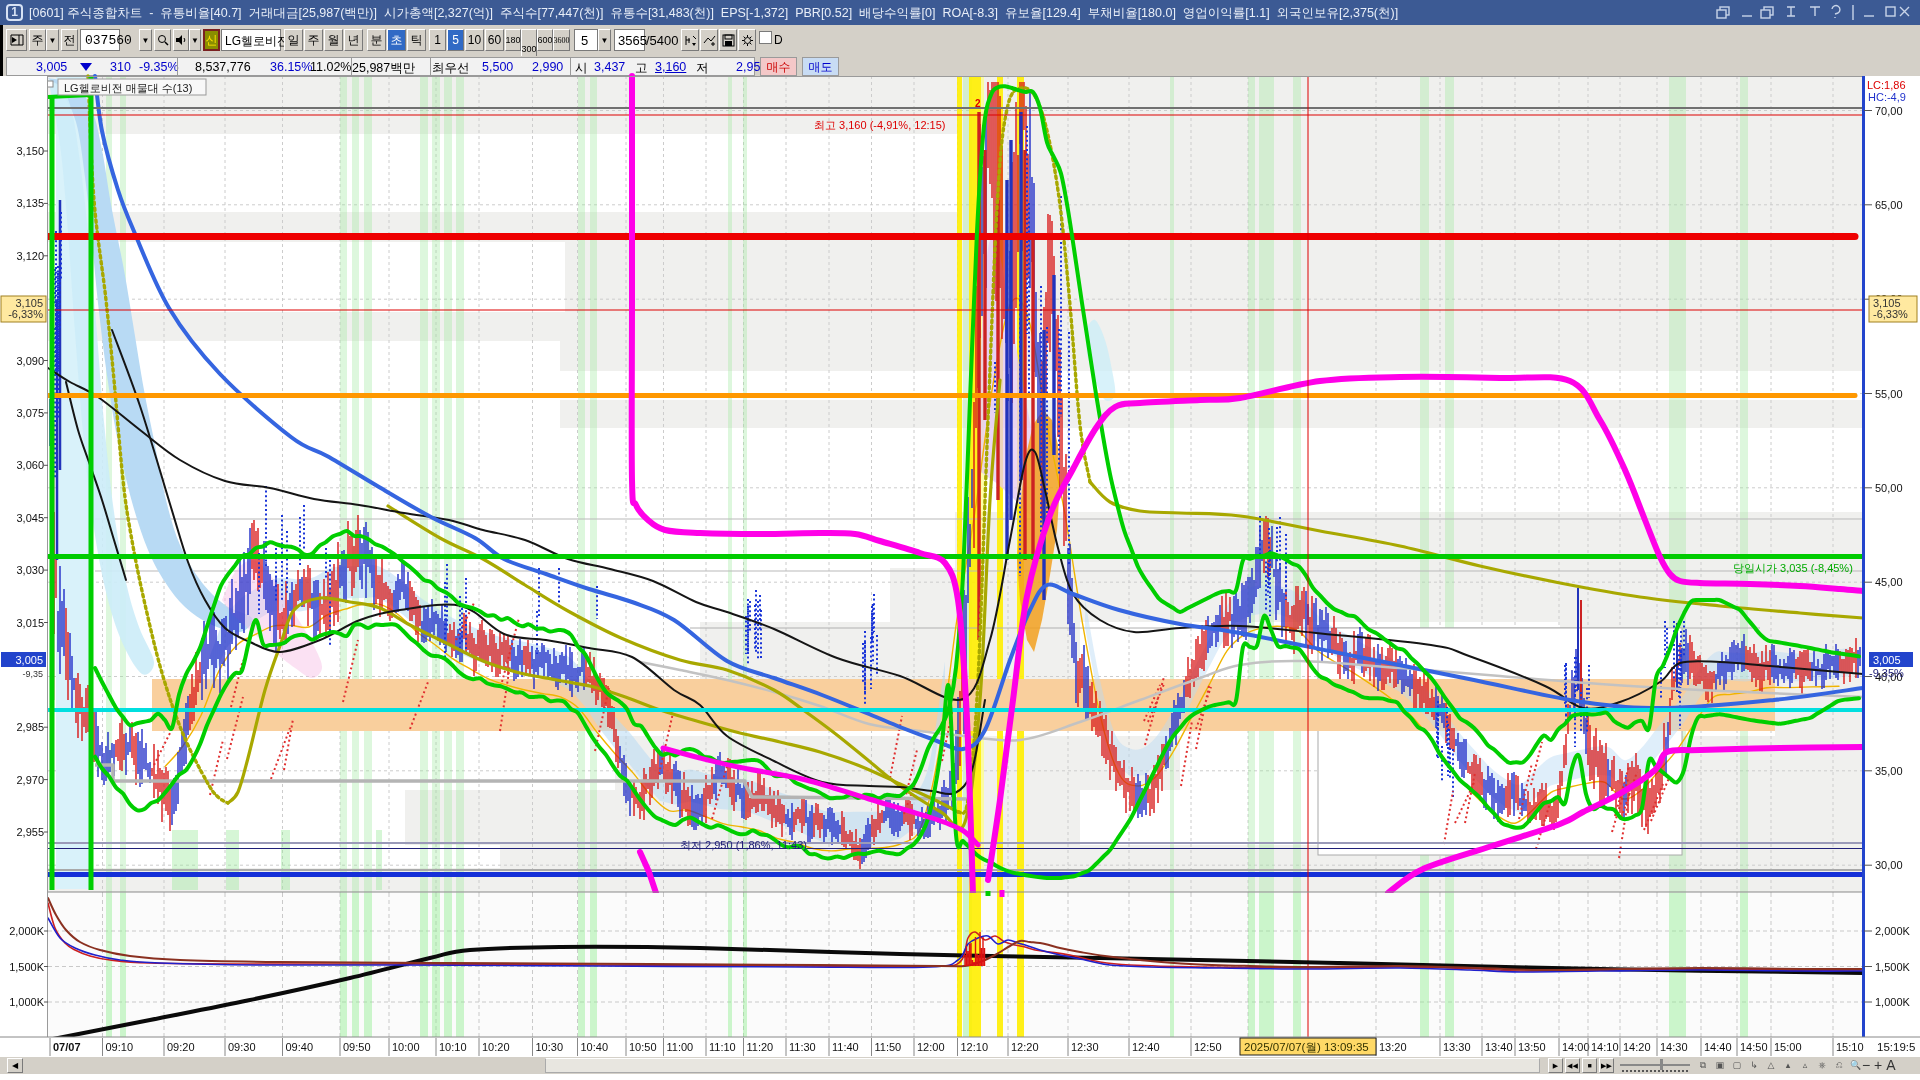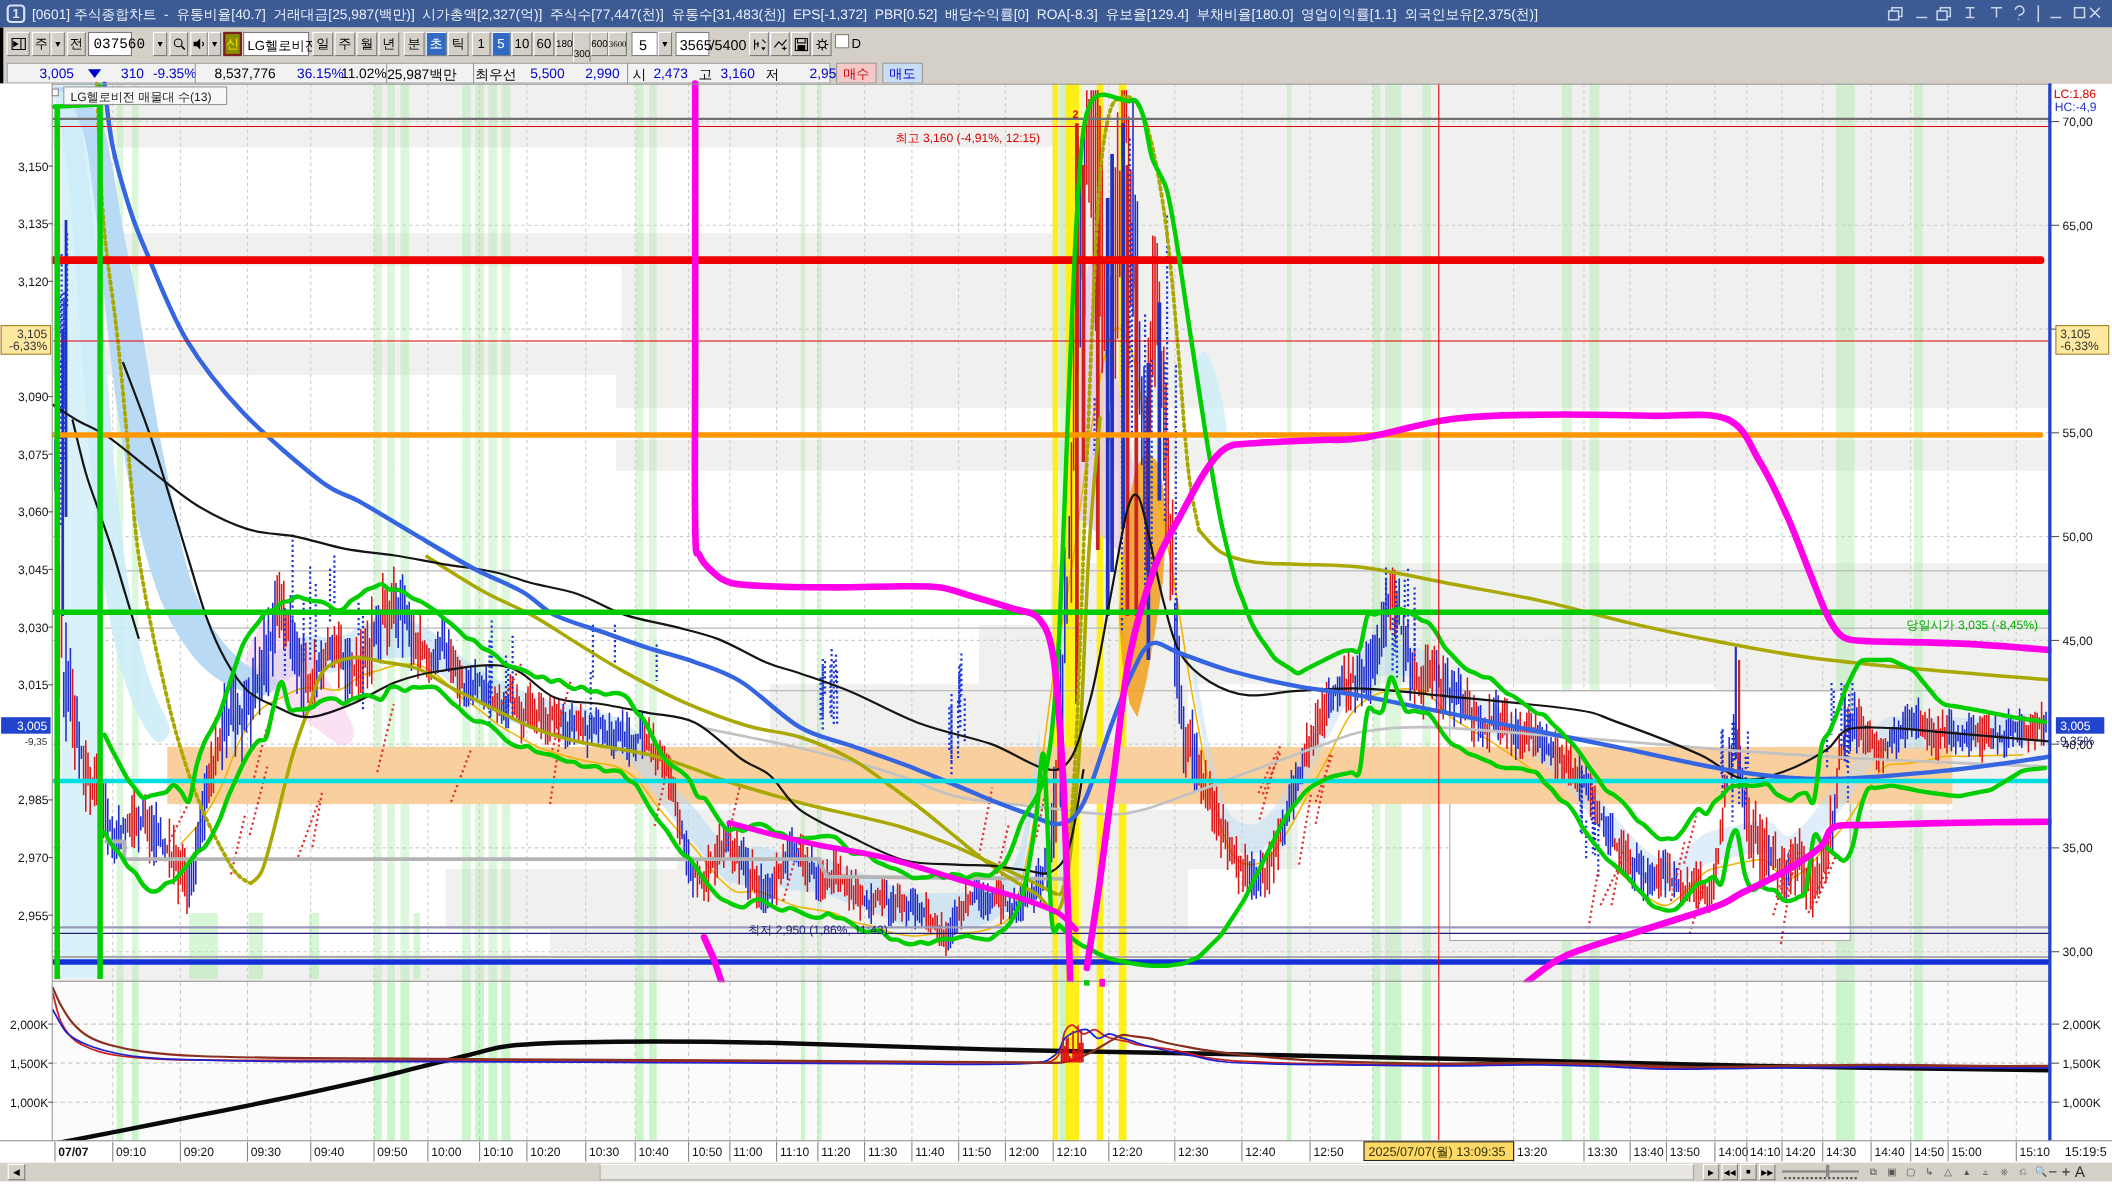--- a/index.html
+++ b/index.html
@@ -116,23 +116,23 @@
 <div style="position:absolute;left:270px;top:60px;font-size:12.5px;color:#0000cc;font-weight:normal;white-space:nowrap;">36.15%</div>
 <div style="position:absolute;left:310px;top:60px;font-size:12.5px;color:#000;font-weight:normal;white-space:nowrap;">11.02%</div>
 <div style="position:absolute;left:351px;top:57px;width:1px;height:19px;background:#9a9a9a;"></div>
 <div style="position:absolute;left:352px;top:60px;font-size:12.5px;color:#000;font-weight:normal;white-space:nowrap;">25,987백만</div>
 <div style="position:absolute;left:430px;top:57px;width:1px;height:19px;background:#9a9a9a;"></div>
 <div style="position:absolute;left:432px;top:60px;font-size:12.5px;color:#000;font-weight:normal;white-space:nowrap;">최우선</div>
 <div style="position:absolute;left:482px;top:60px;font-size:12.5px;color:#0000cc;font-weight:normal;white-space:nowrap;">5,500</div>
 <div style="position:absolute;left:532px;top:60px;font-size:12.5px;color:#0000cc;font-weight:normal;white-space:nowrap;">2,990</div>
 <div style="position:absolute;left:570px;top:57px;width:1px;height:19px;background:#9a9a9a;"></div>
 <div style="position:absolute;left:575px;top:60px;font-size:12.5px;color:#000;font-weight:normal;white-space:nowrap;">시</div>
-<div style="position:absolute;left:594px;top:60px;font-size:12.5px;color:#0000cc;font-weight:normal;white-space:nowrap;">2,473</div>
+<div style="position:absolute;left:594px;top:60px;font-size:12.5px;color:#0000cc;font-weight:normal;white-space:nowrap;">3,437</div>
 <div style="position:absolute;left:635px;top:60px;font-size:12.5px;color:#000;font-weight:normal;white-space:nowrap;">고</div>
-<div style="position:absolute;left:655px;top:60px;font-size:12.5px;color:#0000cc;font-weight:normal;white-space:nowrap;">3,160</div>
+<div style="position:absolute;left:655px;top:60px;font-size:12.5px;color:#0000cc;font-weight:normal;white-space:nowrap;text-decoration:underline;">3,160</div>
 <div style="position:absolute;left:696px;top:60px;font-size:12.5px;color:#000;font-weight:normal;white-space:nowrap;">저</div>
 <div style="position:absolute;left:736px;top:60px;font-size:12.5px;color:#0000cc;font-weight:normal;white-space:nowrap;">2,950</div>
 <div style="position:absolute;left:760px;top:57px;width:37px;height:19px;background:#f4c8c8;border:1px solid #9a9a9a;color:#cc0000;font-size:12px;text-align:center;line-height:18px;">매수</div>
 <div style="position:absolute;left:802px;top:57px;width:37px;height:19px;background:#c8dcf4;border:1px solid #9a9a9a;color:#0000cc;font-size:12px;text-align:center;line-height:18px;">매도</div>
 
 <div style="position:absolute;left:0;top:25px;width:3px;height:1049px;background:#000;"></div>
 <div style="position:absolute;left:0;top:1074px;width:1920px;height:6px;background:#000;"></div>
 <div style="position:absolute;left:1916px;top:76px;width:4px;height:1000px;background:#d4d0c8;"></div>
 
 <svg width="1920" height="1080" viewBox="0 0 1920 1080" style="position:absolute;left:0;top:0;">

